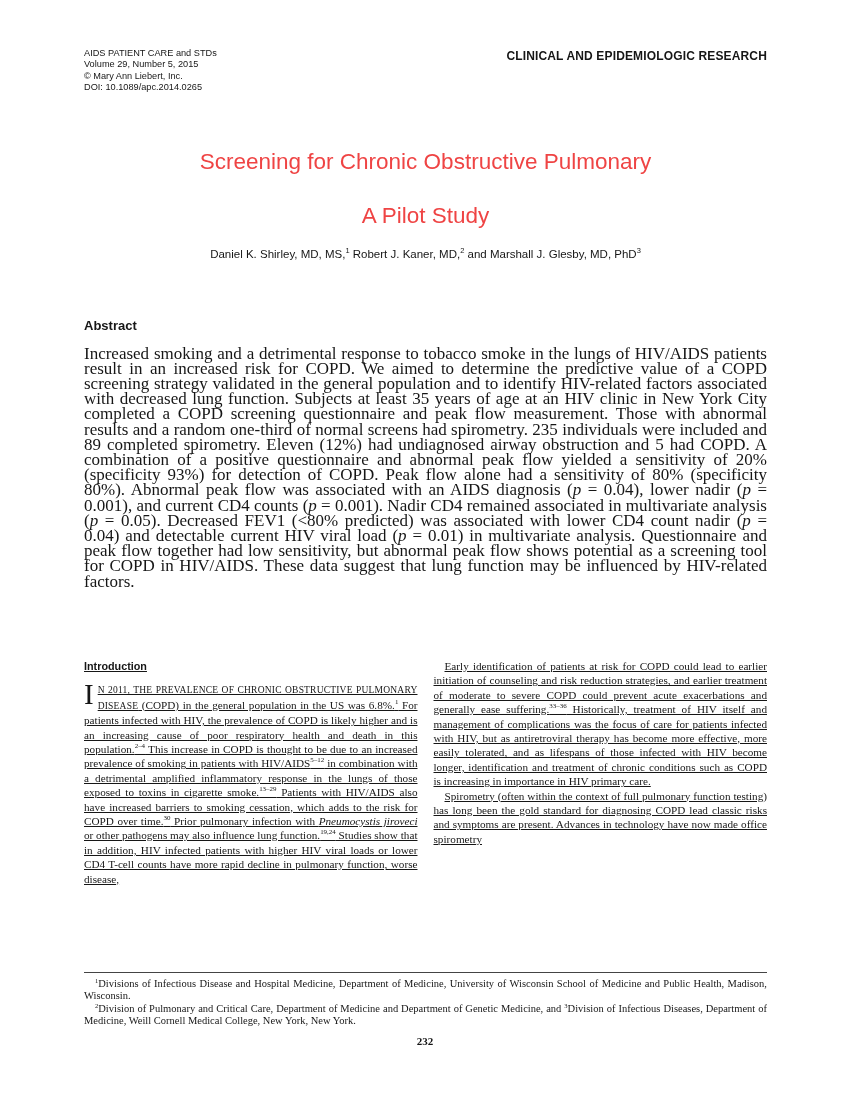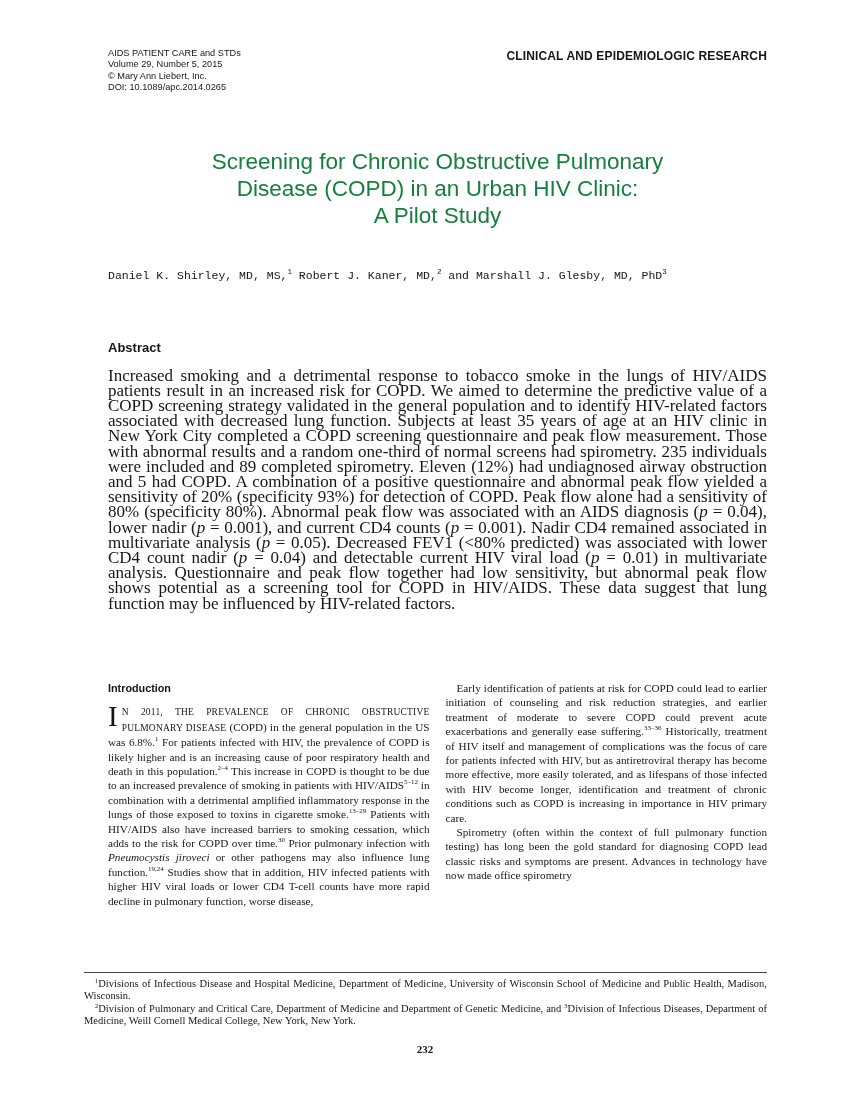--- a/index.html
+++ b/index.html
@@ -1,65 +1,65 @@
 <!DOCTYPE html>
 <html><head>
 <meta charset="utf-8">
 <style>
   html, body { margin: 0; padding: 0; background: #ffffff; }
   .page {
     width: 850px; height: 1100px; background: #ffffff; position: relative;
     color: #161616; font-family: "Liberation Serif", serif;
-    padding: 48px 83px 0 108px; box-sizing: border-box; overflow: hidden;
+    padding: 48px 83px 0 84px; box-sizing: border-box; overflow: hidden;
   }
   .masthead { display: flex; justify-content: space-between; align-items: flex-start;
     font-family: "Liberation Sans", sans-serif; }
   .masthead-left div { font-size: 9.2px; line-height: 11.4px; }
   .masthead-right { font-size: 12px; font-weight: 700; letter-spacing: 0.15px; padding-top: 1px; text-align: right; }
   .title { font-family: "Liberation Sans", sans-serif; font-weight: 400; font-size: 22.5px;
-    line-height: 27px; text-align: center; margin: 54px 0 0; color: #15803d; }
-  .authors { font-family: Liberation Mono, monospace; font-size: 11.5px; text-align: left;
-    margin: 40px 0 0; }
+    line-height: 27px; text-align: center; margin: 54px 0 0; color: #ef4444; }
+  .authors { font-family: Liberation Sans, sans-serif; font-size: 11.5px; text-align: center;
+    margin: 19px 0 0; }
   .authors sup { font-size: 7.5px; }
   sup { font-size: 0.62em; line-height: 0; vertical-align: super; }
   .abstract-heading { font-family: "Liberation Sans", sans-serif; font-size: 13px; font-weight: 700;
     margin: 58px 0 0; }
   .abstract-body { font-size: 17px; line-height: 15.2px; text-align: justify; margin: 13px 0 0; }
-  .columns { display: flex; gap: 16px; margin-top: 70px; }
+  .columns { display: flex; gap: 16px; margin-top: 70px; text-decoration: underline; }
   .col { width: 334px; font-size: 11.2px; line-height: 14.4px; text-align: justify; }
   .section-heading { font-family: "Liberation Sans", sans-serif; font-size: 10.8px; font-weight: 700;
     margin: 0 0 9px; text-align: left; }
   .para { margin: 0; }
   .para.indent { text-indent: 11px; }
   .dropcap { float: left; font-size: 29px; line-height: 25px; padding: 0 4px 0 0; }
   .smallcaps { font-size: 9.5px; letter-spacing: 0.2px; }
   .footnote-area { position: absolute; left: 84px; right: 83px; bottom: 72px; }
   .footnote-rule { border: none; border-top: 1px solid #444; margin: 0 0 5px; }
   .footnotes p { font-size: 10.5px; line-height: 12.6px; text-align: justify; text-indent: 11px; margin: 0; }
-  .page-number { position: absolute; left: 0; right: 0; bottom: 45px; text-align: center;
+  .page-number { position: absolute; left: 0; right: 0; bottom: 53px; text-align: center;
     font-size: 11px; font-weight: 700; font-family: "Liberation Serif", serif; }
 </style>
 </head>
 <body>
 
 <div class="page">
 
   <header class="masthead">
     <div class="masthead-left">
       <div>AIDS PATIENT CARE and STDs</div>
       <div>Volume 29, Number 5, 2015</div>
       <div>© Mary Ann Liebert, Inc.</div>
       <div>DOI: 10.1089/apc.2014.0265</div>
     </div>
     <div class="masthead-right">CLINICAL AND EPIDEMIOLOGIC RESEARCH</div>
   </header>
 
   <h1 class="title">
     <span>Screening for Chronic Obstructive Pulmonary</span><br>
-    <span>Disease (COPD) in an Urban HIV Clinic:</span><br>
+    <br>
     <span>A Pilot Study</span>
   </h1>
 
   <p class="authors"><span>Daniel K. Shirley, MD, MS,</span><sup>1</sup><span> Robert J. Kaner, MD,</span><sup>2</sup><span> and Marshall J. Glesby, MD, PhD</span><sup>3</sup></p>
 
   <h2 class="abstract-heading">Abstract</h2>
   <p class="abstract-body"><span>Increased smoking and a detrimental response to tobacco smoke in the lungs of HIV/AIDS patients result in an increased risk for COPD. We aimed to determine the predictive value of a COPD screening strategy validated in the general population and to identify HIV-related factors associated with decreased lung function. Subjects at least 35 years of age at an HIV clinic in New York City completed a COPD screening questionnaire and peak flow measurement. Those with abnormal results and a random one-third of normal screens had spirometry. 235 individuals were included and 89 completed spirometry. Eleven (12%) had undiagnosed airway obstruction and 5 had COPD. A combination of a positive questionnaire and abnormal peak flow yielded a sensitivity of 20% (specificity 93%) for detection of COPD. Peak flow alone had a sensitivity of 80% (specificity 80%). Abnormal peak flow was associated with an AIDS diagnosis (</span><span style="font-style: italic;">p</span><span> = 0.04), lower nadir (</span><span style="font-style: italic;">p</span><span> = 0.001), and current CD4 counts (</span><span style="font-style: italic;">p</span><span> = 0.001). Nadir CD4 remained associated in multivariate analysis (</span><span style="font-style: italic;">p</span><span> = 0.05). Decreased FEV1 (&lt;80% predicted) was associated with lower CD4 count nadir (</span><span style="font-style: italic;">p</span><span> = 0.04) and detectable current HIV viral load (</span><span style="font-style: italic;">p</span><span> = 0.01) in multivariate analysis. Questionnaire and peak flow together had low sensitivity, but abnormal peak flow shows potential as a screening tool for COPD in HIV/AIDS. These data suggest that lung function may be influenced by HIV-related factors.</span></p>
 
   <section class="columns">
     <div class="col">

